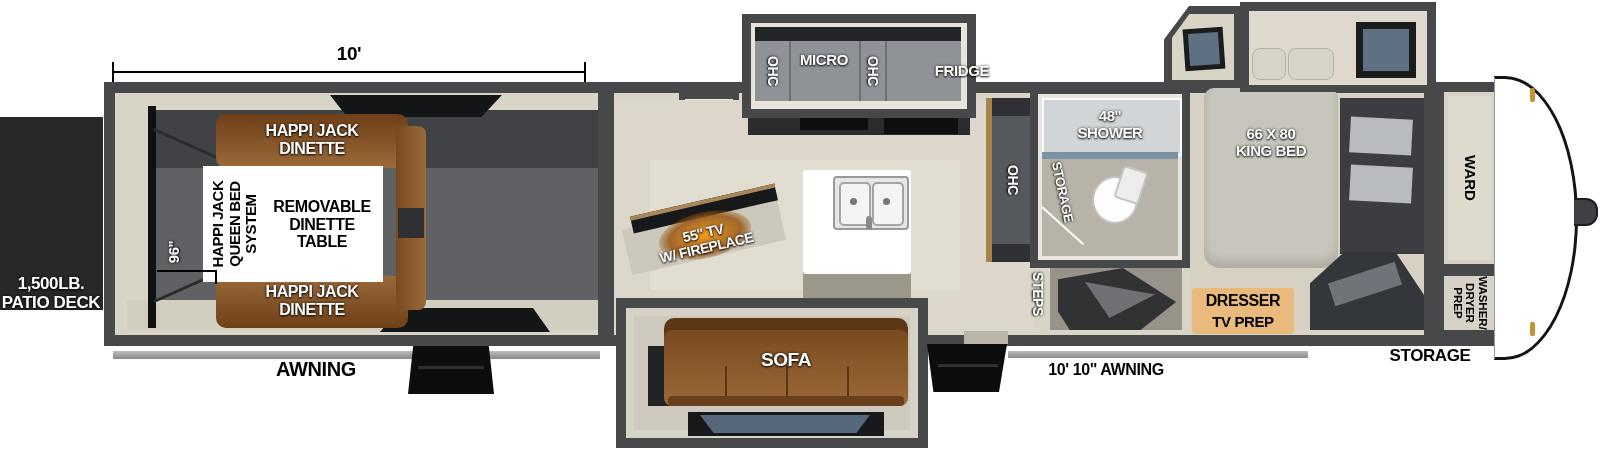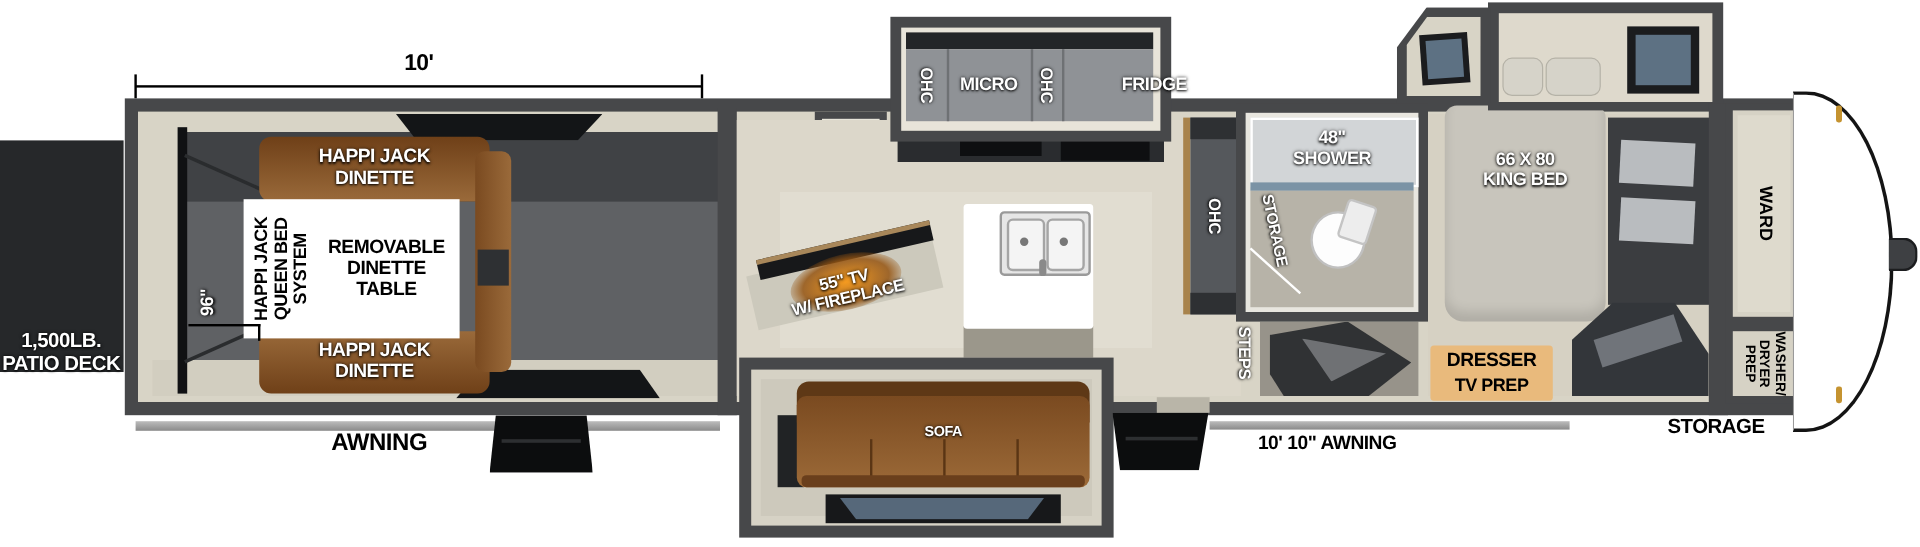--- a/index.html
+++ b/index.html
@@ -86,21 +86,21 @@
   <div class="abs" style="left:918px;top:101px;width:26px;height:3px;background:#b08c48;"></div>
 
   <div class="abs wall" style="left:742px;top:14px;width:234px;height:104px;"></div>
   <div class="abs" style="left:751px;top:23px;width:216px;height:86px;background:#e8e4d9;"></div>
   <div class="abs" style="left:755px;top:27px;width:206px;height:14px;background:#232527;"></div>
   <div class="abs" style="left:755px;top:41px;width:206px;height:60px;background:#8f9296;"></div>
   <div class="abs" style="left:789px;top:41px;width:2px;height:60px;background:#6e7174;"></div>
   <div class="abs" style="left:859px;top:41px;width:2px;height:60px;background:#6e7174;"></div>
   <div class="abs" style="left:885px;top:41px;width:2px;height:60px;background:#6e7174;"></div>
   <div class="lbl ctr r90 w" style="left:772px;top:71px;font-size:14px;">OHC</div>
-  <div class="lbl ctr w" style="left:824px;top:71px;font-size:15px;">MICRO</div>
+  <div class="lbl ctr w" style="left:824px;top:60px;font-size:15px;">MICRO</div>
   <div class="lbl ctr r90 w" style="left:872px;top:71px;font-size:14px;">OHC</div>
   <div class="lbl ctr w" style="left:962px;top:71px;font-size:15px;">FRIDGE</div>
 
   <div class="abs" style="left:625px;top:212px;width:158px;height:46px;background:#ccc9bc;transform:rotate(-13deg);"></div>
   <div class="abs" style="left:630px;top:200px;width:148px;height:13px;background:#17181a;border-top:4px solid #a8875a;transform:rotate(-13deg);"></div>
   <div class="abs" style="left:658px;top:212px;width:94px;height:46px;border-radius:50%;background:radial-gradient(ellipse at center,#f49a20 0%,rgba(150,85,18,.85) 55%,rgba(120,70,15,0) 78%);transform:rotate(-13deg);"></div>
   <div class="lbl ctr rtv w" style="left:705px;top:241px;font-size:14px;">55" TV
 W/ FIREPLACE</div>
 
   <div class="abs" style="left:803px;top:272px;width:108px;height:26px;background:#9b978b;"></div>
@@ -179,21 +179,21 @@
   <div class="abs wall" style="left:616px;top:298px;width:312px;height:150px;"></div>
   <div class="abs" style="left:626px;top:308px;width:292px;height:130px;background:#d6d2c5;"></div>
   <div class="abs" style="left:634px;top:316px;width:276px;height:114px;background:#cdc9bc;"></div>
   <div class="abs" style="left:648px;top:346px;width:22px;height:60px;background:#212325;"></div>
   <div class="abs" style="left:664px;top:318px;width:244px;height:34px;background:#5e3816;border-radius:10px 10px 0 0;"></div>
   <div class="abs" style="left:664px;top:330px;width:244px;height:76px;background:linear-gradient(#7a4a20,#9c6a38);border-radius:8px;"></div>
   <div class="abs" style="left:725px;top:366px;width:2px;height:38px;background:#5a3514;"></div>
   <div class="abs" style="left:786px;top:366px;width:2px;height:38px;background:#5a3514;"></div>
   <div class="abs" style="left:847px;top:366px;width:2px;height:38px;background:#5a3514;"></div>
   <div class="abs" style="left:668px;top:396px;width:236px;height:10px;background:#6a3f1c;border-radius:4px;"></div>
-  <div class="lbl ctr w" style="left:786px;top:360px;font-size:12px;">SOFA</div>
+  <div class="lbl ctr w" style="left:786px;top:360px;font-size:19px;">SOFA</div>
   <div class="abs" style="left:688px;top:412px;width:196px;height:24px;background:#17181a;"></div>
   <div class="abs" style="left:700px;top:415px;width:170px;height:18px;background:#56687a;clip-path:polygon(0 0,100% 0,92% 100%,8% 100%);"></div>
 
   <div class="abs" style="left:408px;top:346px;width:86px;height:48px;background:#0c0d0e;clip-path:polygon(6% 0,94% 0,100% 100%,0 100%);"></div>
   <div class="abs" style="left:418px;top:366px;width:66px;height:3px;background:#2d2f31;"></div>
   <div class="abs" style="left:927px;top:344px;width:80px;height:48px;background:#0c0d0e;clip-path:polygon(0 0,100% 0,90% 100%,8% 100%);"></div>
   <div class="abs" style="left:938px;top:364px;width:60px;height:3px;background:#2d2f31;"></div>
 
   <div class="lbl ctr b" style="left:316px;top:369px;font-size:20px;">AWNING</div>
   <div class="lbl ctr b" style="left:1106px;top:370px;font-size:16px;">10' 10" AWNING</div>

